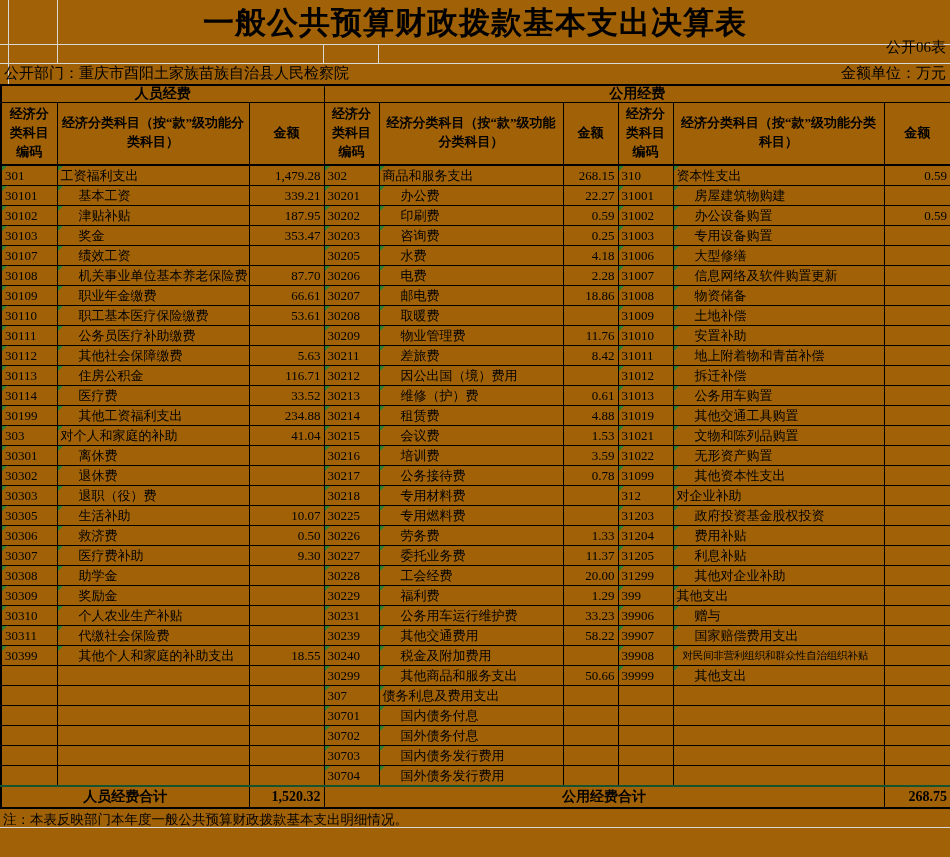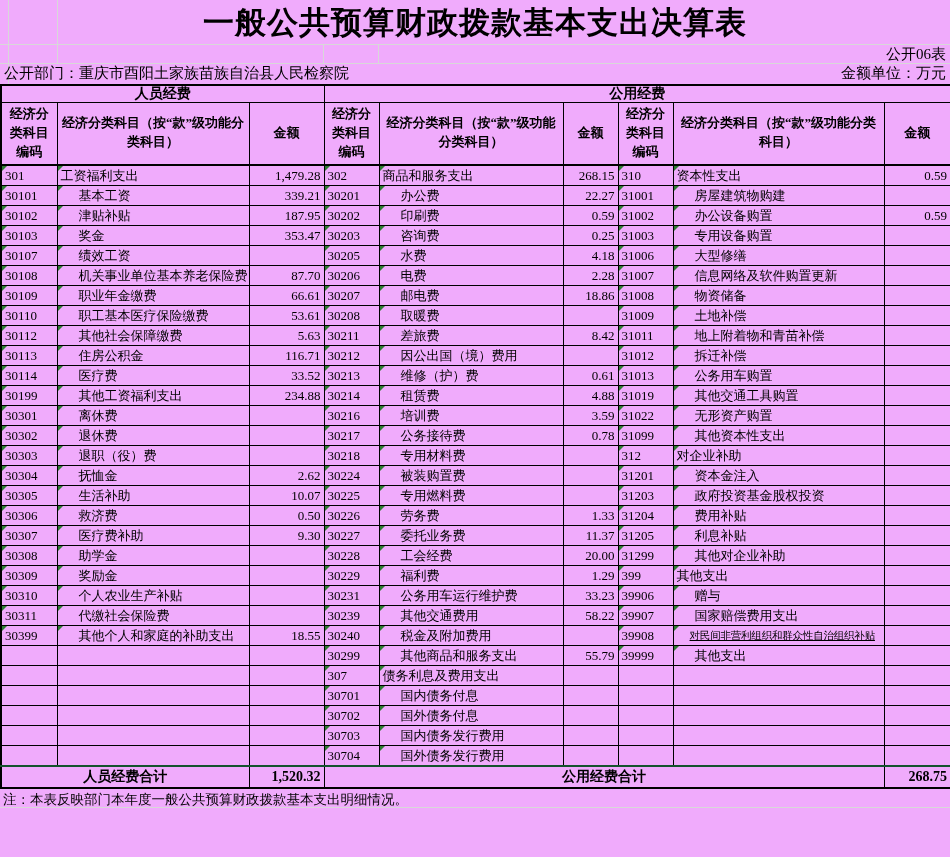--- a/index.html
+++ b/index.html
@@ -1,43 +1,43 @@
 <!DOCTYPE html>
 <html><head>
 <meta charset="utf-8">
 <style>
   html,body{margin:0;padding:0;background:#fff;}
   body{font-family:"Liberation Serif","DejaVu Serif",serif;color:#000;}
-  #page{position:relative;width:950px;height:857px;background:#f0abfc;overflow:hidden;}
+  #page{position:relative;width:950px;height:857px;background:#a16207;overflow:hidden;}
 
   
   #topbar{position:relative;width:950px;height:84px;}
   .gridline{position:absolute;background:#d8d8d8;}
   #doc-title{position:absolute;left:0;top:2px;width:950px;height:42px;
     text-align:center;font-family:"Liberation Sans","DejaVu Sans",sans-serif;
     font-weight:bold;font-size:31px;line-height:42px;letter-spacing:1px;}
-  #table-number{position:absolute;right:4px;top:45px;font-size:15px;line-height:18px;}
+  #table-number{position:absolute;right:4px;top:38px;font-size:15px;line-height:18px;}
   #dept-row{position:absolute;left:0;top:63px;width:950px;height:21px;
     font-size:15px;line-height:21px;}
   #department-label{position:absolute;left:4px;top:0;}
   #unit-label{position:absolute;right:4px;top:0;}
 
   
   table#main{border-collapse:collapse;table-layout:fixed;width:950px;
     border:2px solid #000;}
   td,th{border:1px solid #000;padding:0;overflow:hidden;white-space:nowrap;
     font-weight:normal;box-sizing:border-box;}
   tr.r-group th{height:16px;font-size:14px;font-weight:bold;line-height:16px;font-family:Liberation Mono, monospace;}
   tr.r-colhead th{height:62px;font-size:13px;font-weight:bold;text-align:center;
     vertical-align:middle;white-space:normal;line-height:1.45;border-bottom:2px solid #000;padding:0 2px;}
   tbody td{height:19.78px;font-size:13px;line-height:19px;vertical-align:middle;position:relative;}
   td.code{text-align:left;padding-left:3px;}
   td.label{text-align:left;padding-left:3px;}
   td.label.ind{padding-left:21px;}
-  td.label.ind-sm{padding-left:16px;font-size:10.5px;letter-spacing:-0.2px;text-decoration:underline;}
+  td.label.ind-sm{padding-left:9px;font-size:10.5px;letter-spacing:-0.2px;}
   td.amt{text-align:right;padding-right:3px;}
   td.tri::before{content:"";position:absolute;left:0;top:0;width:0;height:0;
     border-top:5px solid #2e7d32;border-right:5px solid transparent;}
   tr.r-total td{height:20px;border-top:2px solid #14532d;font-size:14px;line-height:20px;}
   tr.r-total td.sumlabel{font-weight:bold;text-align:center;}
   tr.r-total td.amt{font-weight:bold;}
 
   
   #note-row{width:950px;height:19px;font-size:13.5px;line-height:19px;
     padding:1px 0 0 3px;border-bottom:1px solid #d8d8d8;box-sizing:border-box;}
@@ -174,20 +174,31 @@
           <td class="label ind tri">职工基本医疗保险缴费</td>
           <td class="amt">53.61</td>
           <td class="code tri">30208</td>
           <td class="label ind tri">取暖费</td>
           <td class="amt"></td>
           <td class="code tri">31009</td>
           <td class="label ind tri">土地补偿</td>
           <td class="amt"></td>
         </tr>
         <tr>
+          <td class="code tri">30111</td>
+          <td class="label ind tri">公务员医疗补助缴费</td>
+          <td class="amt"></td>
+          <td class="code tri">30209</td>
+          <td class="label ind tri">物业管理费</td>
+          <td class="amt">11.76</td>
+          <td class="code tri">31010</td>
+          <td class="label ind tri">安置补助</td>
+          <td class="amt"></td>
+        </tr>
+        <tr>
           <td class="code tri">30112</td>
           <td class="label ind tri">其他社会保障缴费</td>
           <td class="amt">5.63</td>
           <td class="code tri">30211</td>
           <td class="label ind tri">差旅费</td>
           <td class="amt">8.42</td>
           <td class="code tri">31011</td>
           <td class="label ind tri">地上附着物和青苗补偿</td>
           <td class="amt"></td>
         </tr>
@@ -218,20 +229,31 @@
           <td class="label ind tri">其他工资福利支出</td>
           <td class="amt">234.88</td>
           <td class="code tri">30214</td>
           <td class="label ind tri">租赁费</td>
           <td class="amt">4.88</td>
           <td class="code tri">31019</td>
           <td class="label ind tri">其他交通工具购置</td>
           <td class="amt"></td>
         </tr>
         <tr>
+          <td class="code tri">303</td>
+          <td class="label tri">对个人和家庭的补助</td>
+          <td class="amt">41.04</td>
+          <td class="code tri">30215</td>
+          <td class="label ind tri">会议费</td>
+          <td class="amt">1.53</td>
+          <td class="code tri">31021</td>
+          <td class="label ind tri">文物和陈列品购置</td>
+          <td class="amt"></td>
+        </tr>
+        <tr>
           <td class="code tri">30301</td>
           <td class="label ind tri">离休费</td>
           <td class="amt"></td>
           <td class="code tri">30216</td>
           <td class="label ind tri">培训费</td>
           <td class="amt">3.59</td>
           <td class="code tri">31022</td>
           <td class="label ind tri">无形资产购置</td>
           <td class="amt"></td>
         </tr>
@@ -248,31 +270,20 @@
         </tr>
         <tr>
           <td class="code tri">30303</td>
           <td class="label ind tri">退职（役）费</td>
           <td class="amt"></td>
           <td class="code tri">30218</td>
           <td class="label ind tri">专用材料费</td>
           <td class="amt"></td>
           <td class="code tri">312</td>
           <td class="label tri">对企业补助</td>
-          <td class="amt"></td>
-        </tr>
-        <tr>
-          <td class="code tri">30304</td>
-          <td class="label ind tri">抚恤金</td>
-          <td class="amt">2.62</td>
-          <td class="code tri">30224</td>
-          <td class="label ind tri">被装购置费</td>
-          <td class="amt"></td>
-          <td class="code tri">31201</td>
-          <td class="label ind tri">资本金注入</td>
           <td class="amt"></td>
         </tr>
         <tr>
           <td class="code tri">30305</td>
           <td class="label ind tri">生活补助</td>
           <td class="amt">10.07</td>
           <td class="code tri">30225</td>
           <td class="label ind tri">专用燃料费</td>
           <td class="amt"></td>
           <td class="code tri">31203</td>
@@ -355,21 +366,21 @@
           <td class="code tri">39908</td>
           <td class="label ind-sm tri">对民间非营利组织和群众性自治组织补贴</td>
           <td class="amt"></td>
         </tr>
         <tr>
           <td class="code"></td>
           <td class="label ind"></td>
           <td class="amt"></td>
           <td class="code tri">30299</td>
           <td class="label ind tri">其他商品和服务支出</td>
-          <td class="amt">55.79</td>
+          <td class="amt">50.66</td>
           <td class="code tri">39999</td>
           <td class="label ind tri">其他支出</td>
           <td class="amt"></td>
         </tr>
         <tr>
           <td class="code"></td>
           <td class="label ind"></td>
           <td class="amt"></td>
           <td class="code tri">307</td>
           <td class="label tri">债务利息及费用支出</td>

